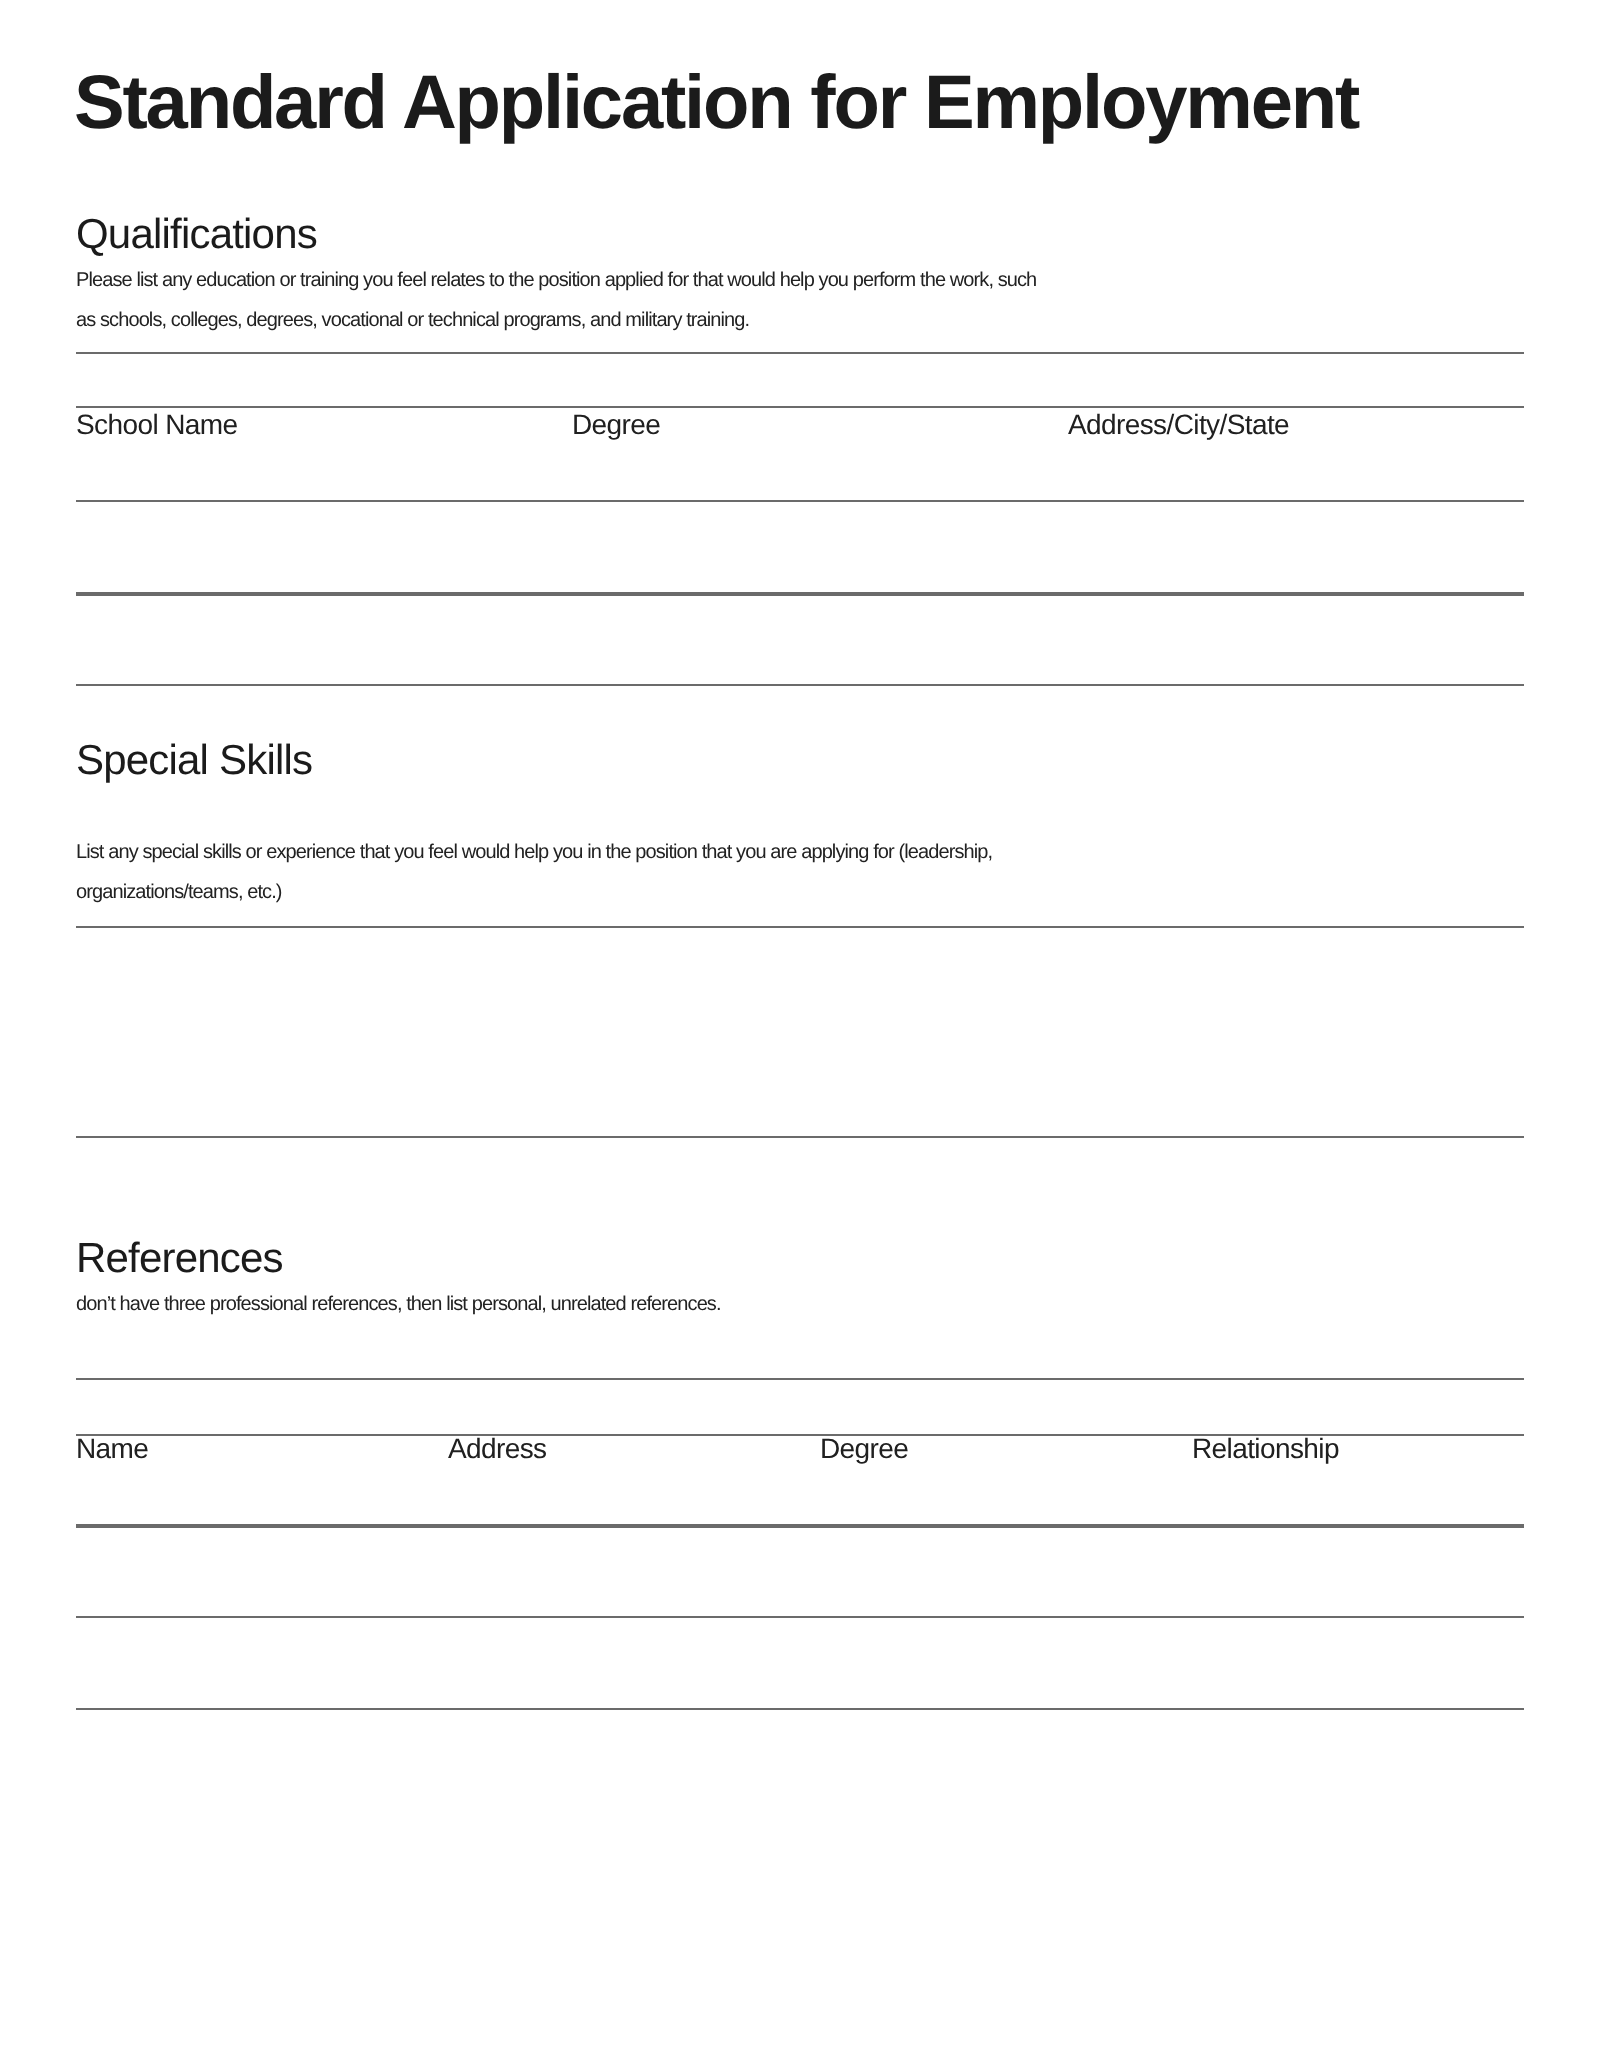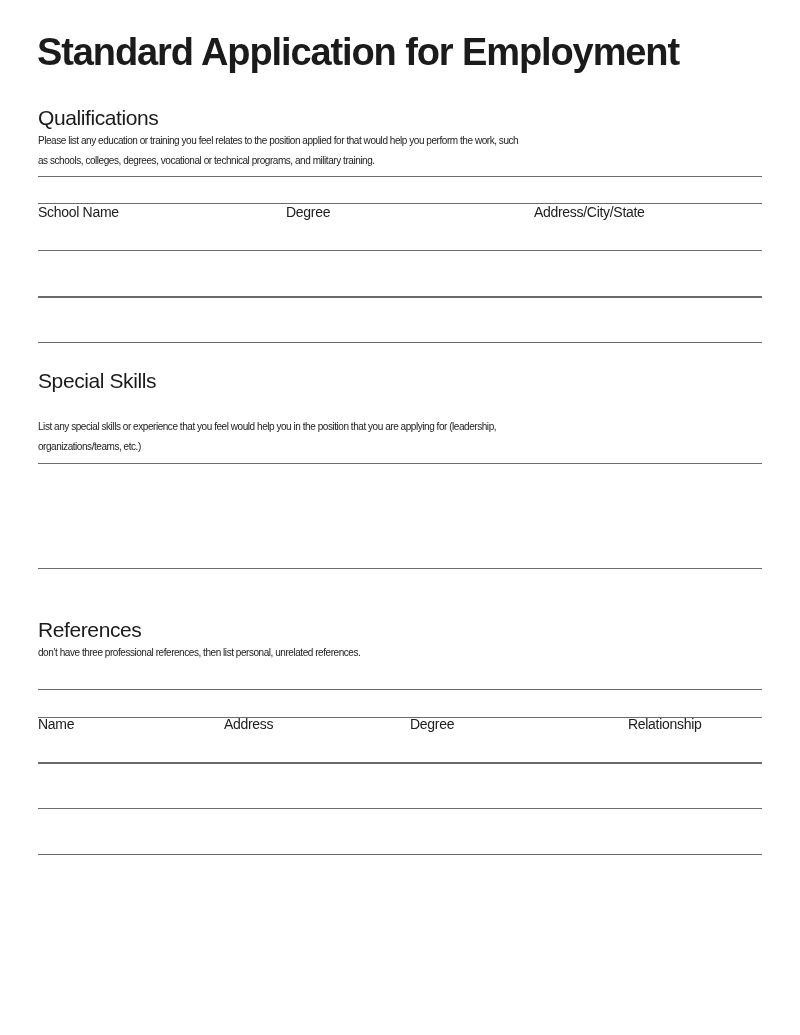--- a/index.html
+++ b/index.html
@@ -147,21 +147,21 @@
   <div class="desc" style="top:643px;">
     <div class="desc-line">don’t have three professional references, then list personal, unrelated references.</div>
   </div>
 
   <div class="rule" style="top:688.5px;"></div>
 
   <div class="col-headers" style="top:696px;">
     <span class="col-label" style="left:0;">Name</span>
     <span class="col-label" style="left:186px;">Address</span>
     <span class="col-label" style="left:372px;">Degree</span>
-    <span class="col-label" style="left:590px;">Relationship</span>
+    <span class="col-label" style="left:558px;">Relationship</span>
   </div>
 
   <div class="rule" style="top:716.5px;"></div>
 
   <div class="fill-row" style="top:718px;height:43px;"></div>
   <div class="rule" style="top:762px;"></div>
 
   <div class="fill-row" style="top:763.5px;height:43px;"></div>
   <div class="rule" style="top:807.5px;"></div>
 

